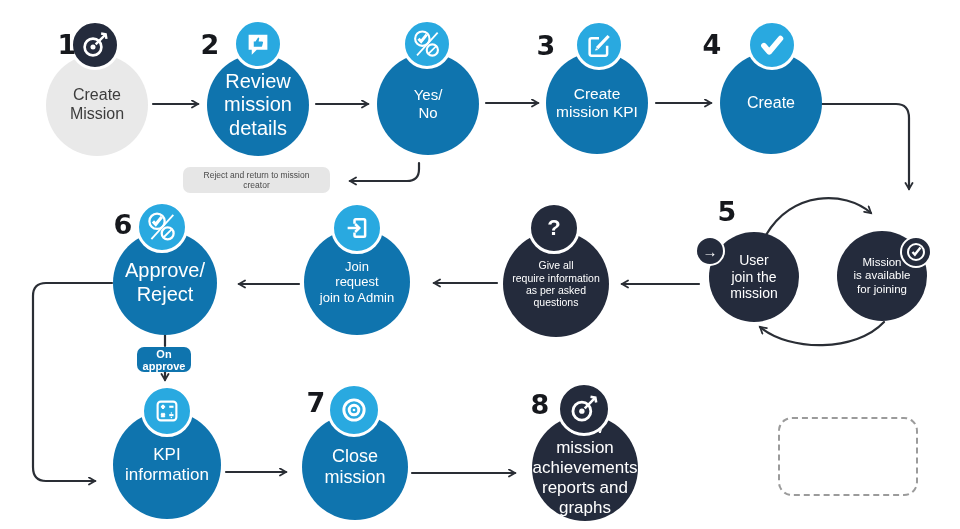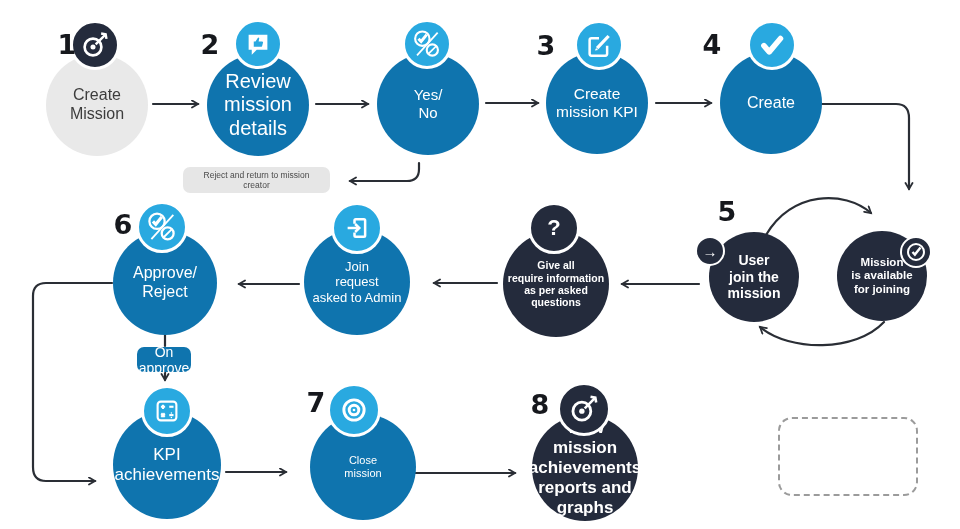--- a/index.html
+++ b/index.html
@@ -9,34 +9,34 @@
     --gray:#e9e9e9;
     --arrow:#2a2e35;
   }
   html,body{margin:0;padding:0;background:#fff;}
   body{font-family:"Liberation Sans",sans-serif;}
   .canvas{position:relative;width:960px;height:529px;background:#fff;overflow:hidden;}
   .connectors{position:absolute;left:0;top:0;z-index:1;pointer-events:none;}
   .circle{position:absolute;border-radius:50%;display:flex;align-items:center;justify-content:center;
           text-align:center;z-index:2;box-sizing:border-box;}
   .blue{background:var(--blue);color:#fff;}
-  .dark{background:var(--dark);color:#fff;font-weight:bold;}
+  .dark{background:var(--dark);color:#fff;}
   .gray{background:var(--gray);color:#3d3d3d;}
   .label{white-space:pre-line;line-height:1.18;}
   .badge{position:absolute;border-radius:50%;border:3px solid #fff;box-sizing:border-box;
          display:flex;align-items:center;justify-content:center;z-index:3;color:#fff;}
   .badge.light{background:var(--lblue);}
   .badge.dark-bg{background:var(--dark);}
   .badge.small{border-width:2px;}
   .num{position:absolute;transform:translate(-50%,-50%);font-weight:700;font-size:27px;color:#16181d;
        z-index:4;font-family:"DejaVu Sans",sans-serif;}
   .note{position:absolute;display:flex;align-items:center;justify-content:center;text-align:center;
         box-sizing:border-box;z-index:2;}
   .note.reject{background:#e6e6e6;color:#4a4a4a;border-radius:7px;font-size:8.5px;}
-  .note.approve{background:var(--blue);color:#fff;border-radius:7px;font-size:14px;}
+  .note.approve{background:var(--blue);color:#fff;border-radius:7px;font-size:11px;font-weight:bold;}
   .legend{position:absolute;border:2px dashed #9b9b9b;border-radius:14px;background:#fff;
           box-sizing:border-box;z-index:2;}
   .legend-dot{position:absolute;width:17px;height:17px;border-radius:50%;background:var(--blue);}
   .legend-text{position:absolute;font-size:13.5px;line-height:1.35;color:#333;white-space:pre-line;}
   .glyph{font-weight:700;}
 </style>
 </head>
 <body>
 
 <div class="canvas">
@@ -163,61 +163,61 @@
 as per asked
 questions</span>
   </div>
   <div class="badge dark-bg" style="left:528px;top:202px;width:52px;height:52px;font-size:22px">
     <span class="glyph">?</span>
   </div>
 
   <div class="circle blue" style="left:304px;top:229px;width:106px;height:106px;font-size:13px">
     <span class="label">Join
 request
-asked to Admin</span>
+join to Admin</span>
   </div>
   <div class="badge light" style="left:331px;top:202px;width:52px;height:52px">
     <svg width="30" height="30" viewBox="0 0 24 24" fill="none" stroke="#fff" stroke-width="2">
       <path d="M10 8.5 V6 a1 1 0 0 1 1-1 h6.5 a1 1 0 0 1 1 1 v12 a1 1 0 0 1 -1 1 H11 a1 1 0 0 1 -1-1 v-2.5"></path>
       <path d="M4.5 12 h8.5"></path>
       <path d="M10.5 8.8 L13.8 12 L10.5 15.2"></path>
     </svg>
   </div>
 
-  <div class="circle blue" style="left:113px;top:231px;width:104px;height:104px;font-size:16px">
+  <div class="circle blue" style="left:113px;top:231px;width:104px;height:104px;font-size:20px">
     <span class="label">Approve/
 Reject</span>
   </div>
   <div class="badge light" style="left:136px;top:201px;width:52px;height:52px">
     <svg width="34" height="34" viewBox="0 0 24 24" fill="none" stroke="#fff">
       <circle cx="8.5" cy="8" r="5.4" stroke-width="1.6"></circle>
       <path d="M5.6 8 l2 2.1 L11.8 5" stroke-width="2.2"></path>
       <path d="M20 3.5 L4.5 20.5" stroke-width="1.3"></path>
       <circle cx="16" cy="16.5" r="4.2" stroke-width="1.6"></circle>
       <path d="M13 19.4 L19 13.5" stroke-width="1.3"></path>
     </svg>
   </div>
 
   <div class="circle blue" style="left:113px;top:411px;width:108px;height:108px;font-size:17px">
     <span class="label">KPI
-achievements</span>
+information</span>
   </div>
   <div class="badge light" style="left:141px;top:385px;width:52px;height:52px">
     <svg width="30" height="30" viewBox="0 0 24 24" fill="none" stroke="#fff" stroke-width="1.7">
       <rect x="4.5" y="4.5" width="15" height="15" rx="2.5"></rect>
       <path d="M8.8 6.9 v3.4 M7.1 8.6 h3.4"></path>
       <path d="M13.8 8.6 h3.4"></path>
       <path d="M7.4 13.9 l2.8 2.8 M10.2 13.9 l-2.8 2.8"></path>
       <path d="M13.8 15.3 h3.4"></path>
       <circle cx="15.5" cy="13.5" r="0.6" fill="#fff" stroke="none"></circle>
       <circle cx="15.5" cy="17.1" r="0.6" fill="#fff" stroke="none"></circle>
     </svg>
   </div>
 
-  <div class="circle blue" style="left:310px;top:414px;width:106px;height:106px;font-size:11px">
+  <div class="circle blue" style="left:302px;top:414px;width:106px;height:106px;font-size:18px">
     <span class="label">Close
 mission</span>
   </div>
   <div class="badge light" style="left:327px;top:383px;width:54px;height:54px">
     <svg width="32" height="32" viewBox="0 0 24 24" fill="none" stroke="#fff">
       <circle cx="12" cy="12" r="7.6" stroke-width="2.2"></circle>
       <circle cx="12" cy="12" r="3.6" stroke-width="2.2"></circle>
       <circle cx="12" cy="12" r="1" fill="#fff" stroke="none"></circle>
     </svg>
   </div>

